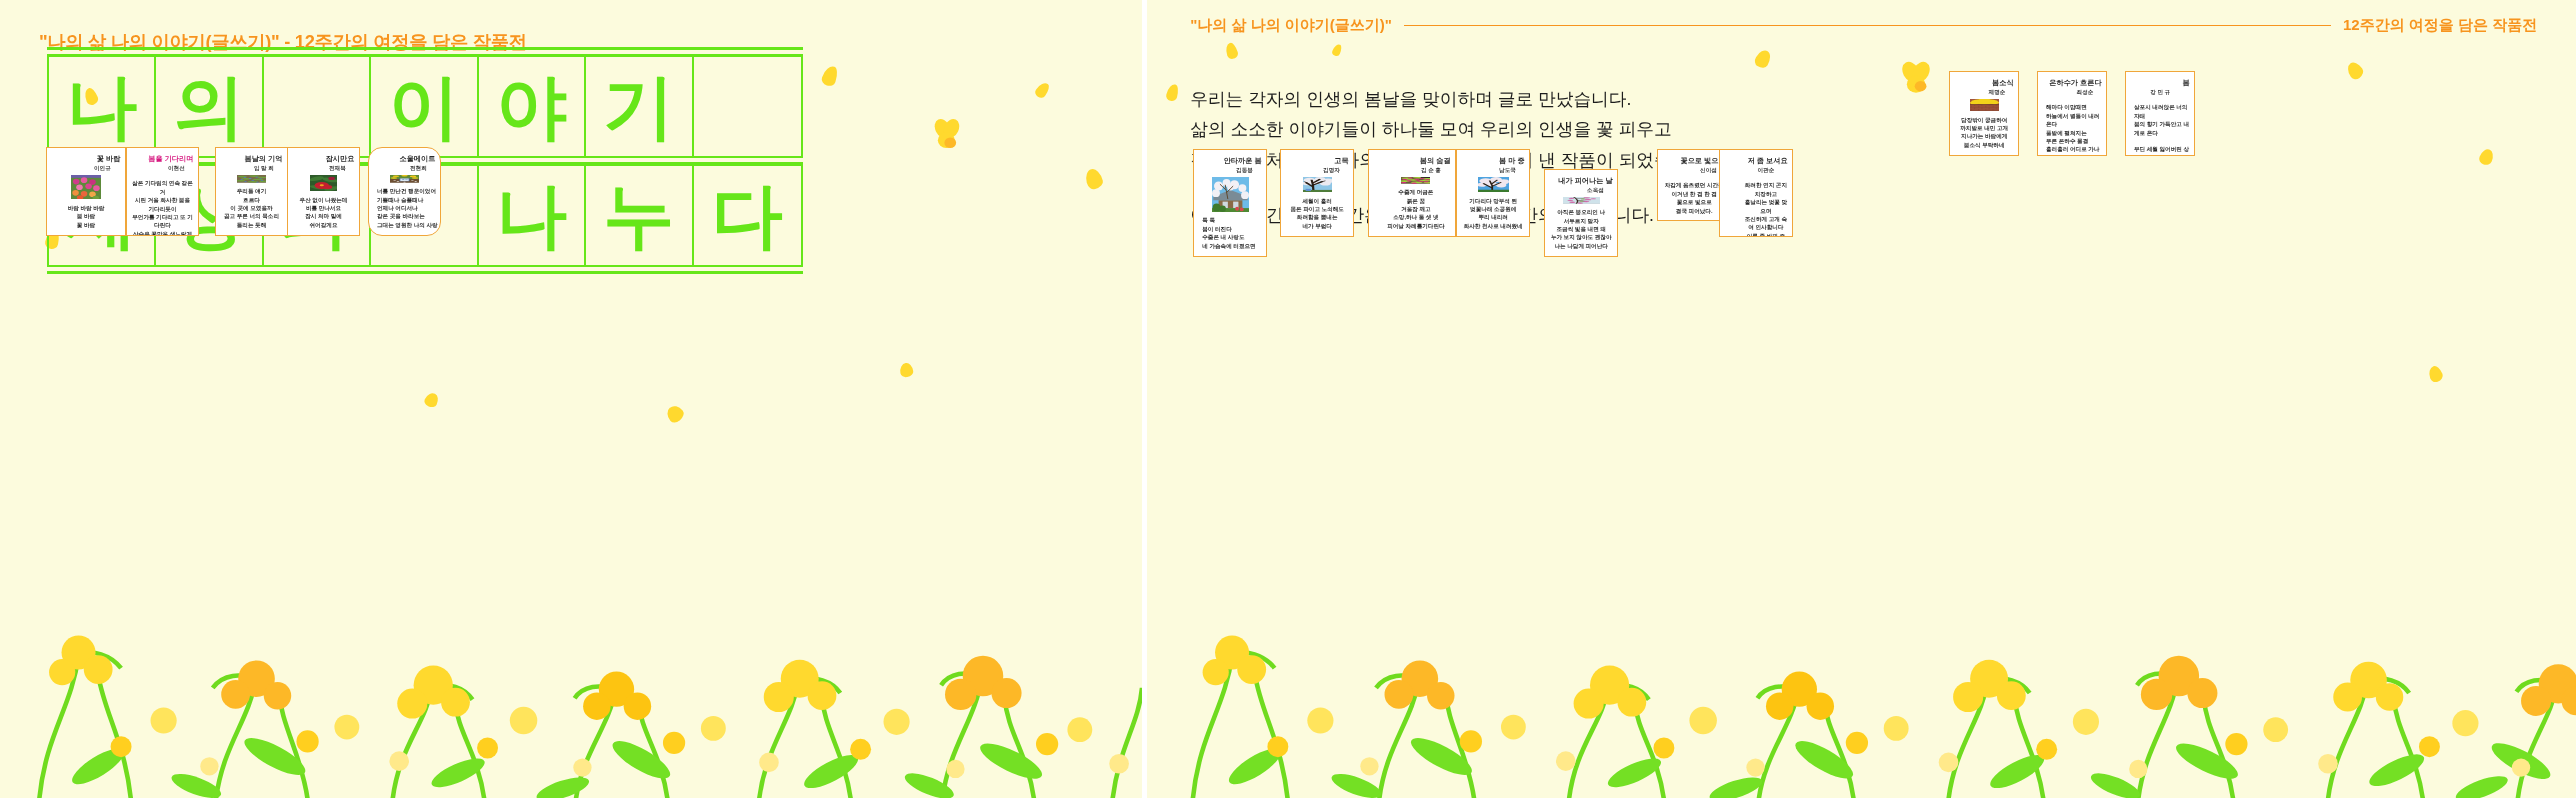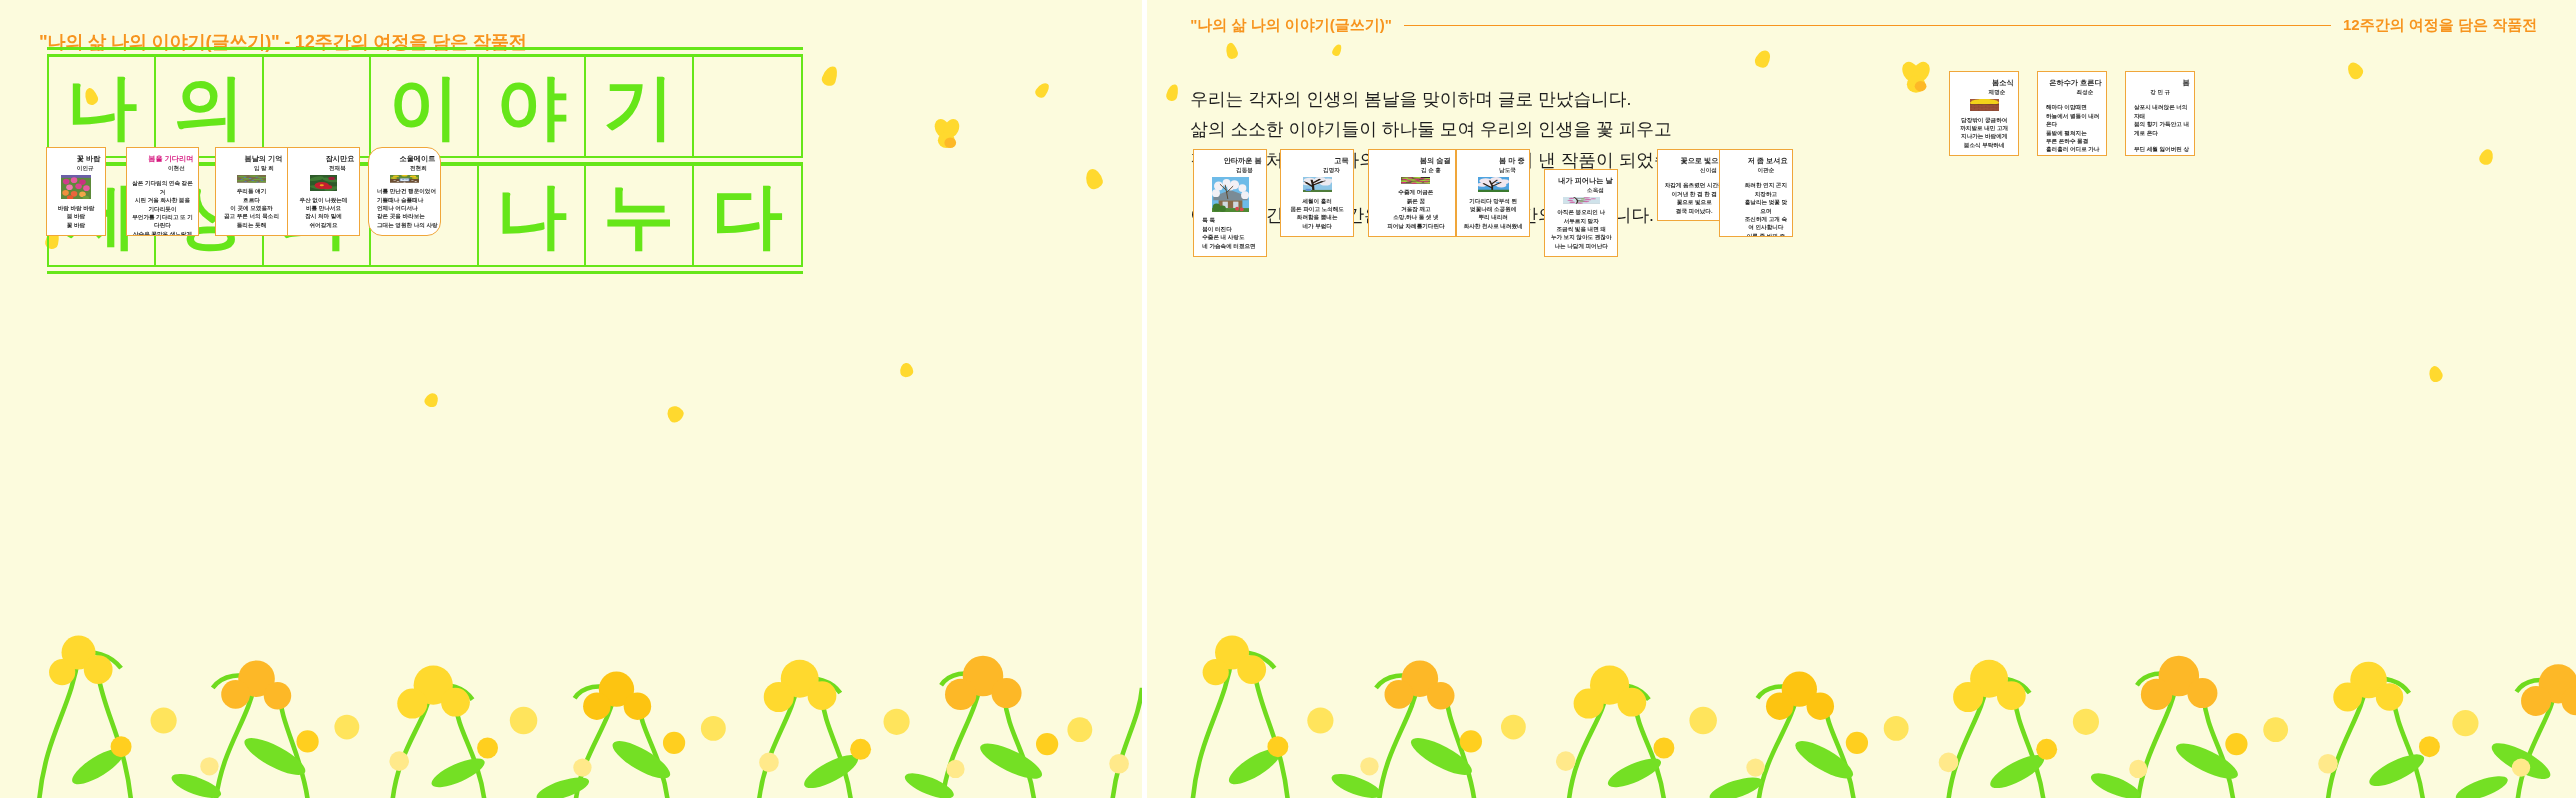--- a/index.html
+++ b/index.html
@@ -257,21 +257,21 @@
         <div class="hl-cell"></div>
         <div class="hl-cell">나</div>
         <div class="hl-cell">누</div>
         <div class="hl-cell">다</div>
       </div>
       <div class="hl-rule thin"></div>
       <div class="hl-gap"></div>
       <div class="hl-rule"></div>
     </div>
 
-    <article class="card" style="left:46px;top:147px;width:60px;height:89px;">
+    <article class="card" style="left:46px;top:147px;width:80px;height:89px;">
       <div class="c-title">꽃 바람</div>
       <div class="c-author">이인규</div>
       <div class="c-photo" style="width:30px;height:34px;">
         <svg viewBox="0 0 46 52" preserveAspectRatio="none">
             <rect width="46" height="52" fill="#5d8a3a"></rect>
           <rect y="0" width="46" height="6" fill="#6c5fa8"></rect>
           <g>
               <ellipse cx="8" cy="14" rx="5" ry="6" fill="#d13b8a"></ellipse>
               <ellipse cx="20" cy="11" rx="5" ry="6" fill="#e85aa0"></ellipse>
               <ellipse cx="33" cy="15" rx="5" ry="6" fill="#c8327f"></ellipse>

